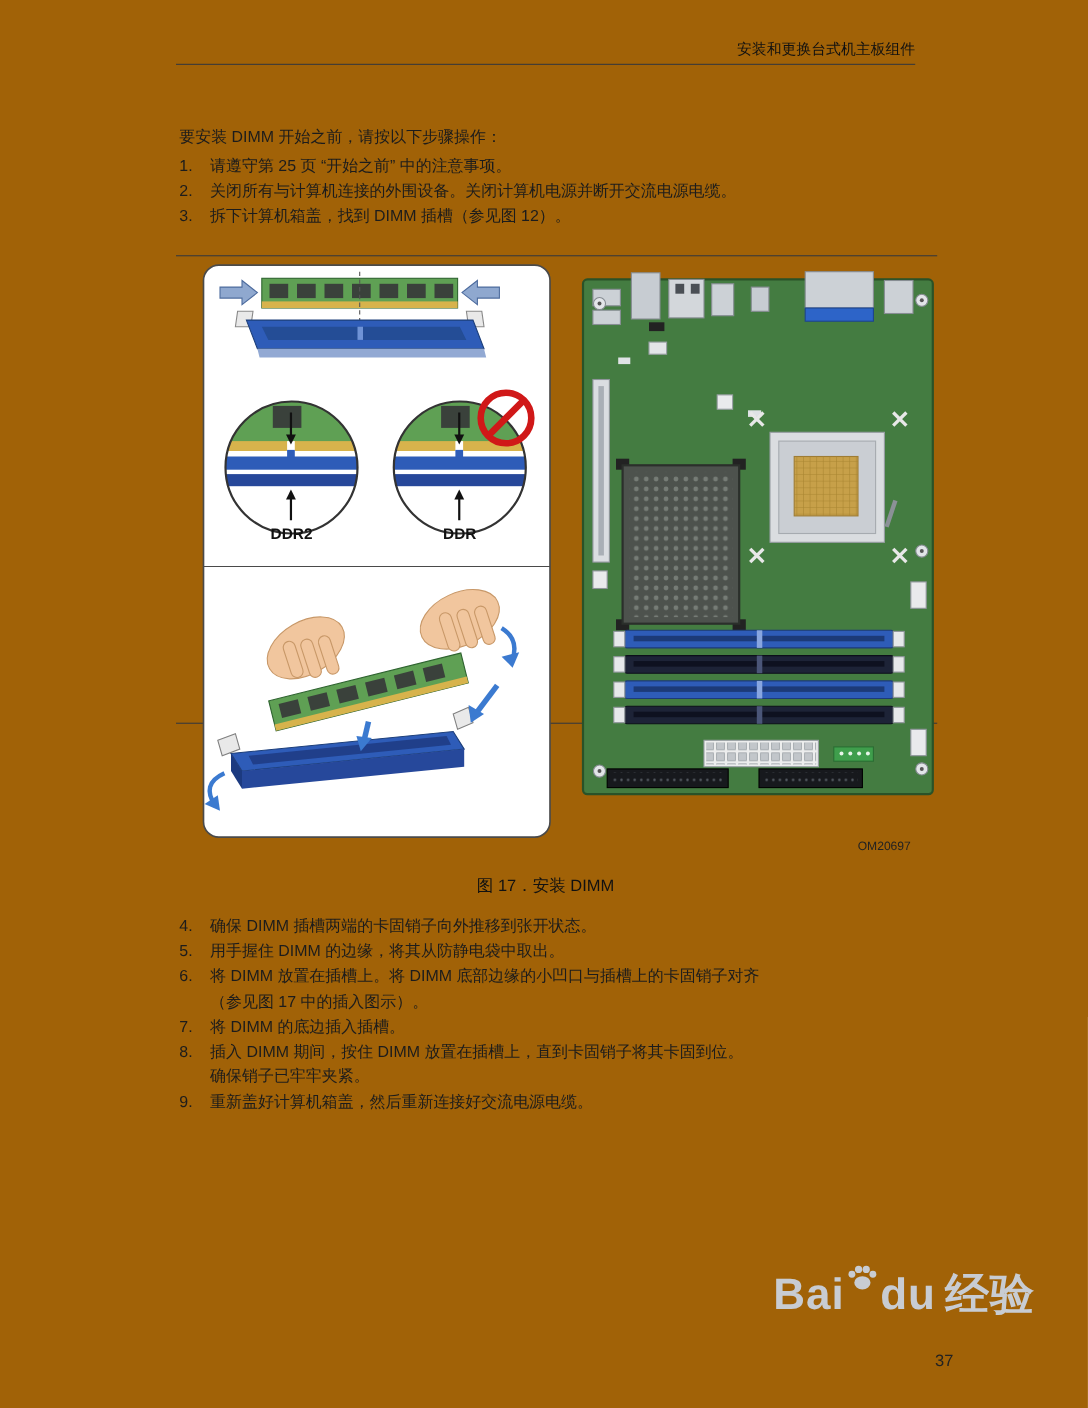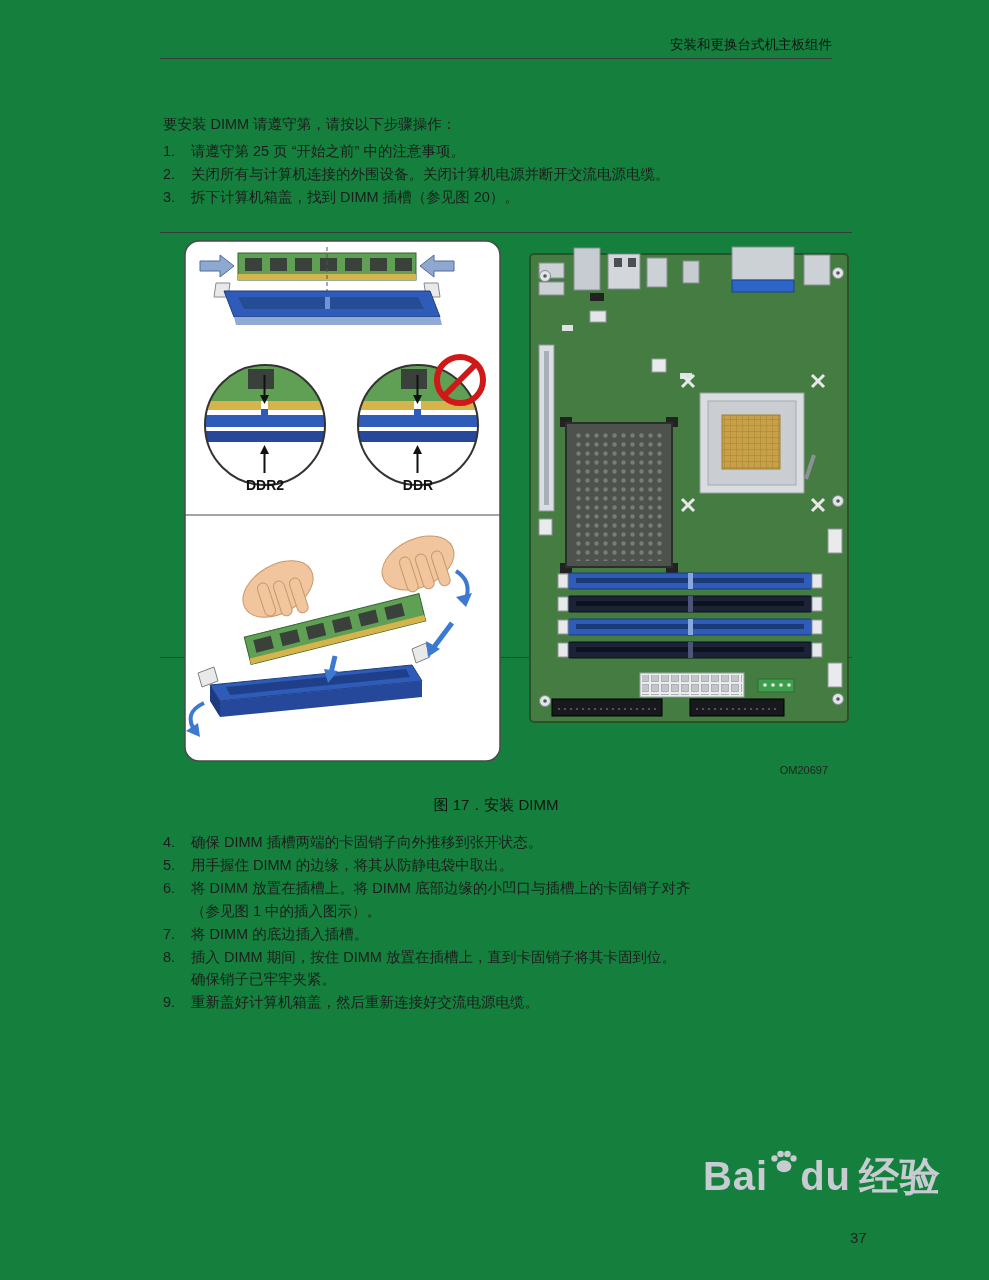--- a/index.html
+++ b/index.html
@@ -12,21 +12,21 @@
   :root{
     --board-green:#447c41;--slot-blue:#2e5cb8;--dimm-green:#5fa054;
     --gold:#d7b34c;--prohibit-red:#d01818;
   }
   .f-board{fill:var(--board-green);}
   .f-slotblue{fill:var(--slot-blue);}
   .f-dimm{fill:var(--dimm-green);}
   .f-gold{fill:var(--gold);}
   .s-red{stroke:var(--prohibit-red);}
 
-  .page{position:absolute;inset:0;overflow:hidden;background:#15803d;}
+  .page{position:absolute;inset:0;overflow:hidden;background:#a16207;}
   .doc-header{position:absolute;top:36px;left:160px;width:672px;text-align:right;font-size:13.5px;color:#111;}
   .header-rule{position:absolute;top:58px;left:160px;width:672px;height:0;border-top:1.5px solid #3a3a3a;}
 
   .intro{position:absolute;top:115px;left:163px;font-size:14.5px;}
 
   .steps{position:absolute;left:163px;width:690px;font-size:14.5px;line-height:1.58;display:flex;flex-direction:column;}
   .steps-top{top:140px;}
   .steps-bottom{top:831px;}
   .step{display:flex;}
   .step-num{width:28px;flex:none;}
@@ -50,34 +50,34 @@
   .page-num{position:absolute;left:850px;top:1229px;font-size:15px;color:#222;}
 </style>
 </head>
 <body>
 
 <div class="page">
 
   <div class="doc-header">安装和更换台式机主板组件</div>
   <div class="header-rule"></div>
 
-  <div class="intro">要安装 DIMM 请遵守第，请按以下步骤操作：</div>
+  <div class="intro">要安装 DIMM 开始之前，请按以下步骤操作：</div>
 
   <div class="steps steps-top">
     <div class="step">
       <span class="step-num">1.</span>
       <span class="step-text">请遵守第 25 页 “开始之前” 中的注意事项。</span>
     </div>
     <div class="step">
       <span class="step-num">2.</span>
       <span class="step-text">关闭所有与计算机连接的外围设备。关闭计算机电源并断开交流电源电缆。</span>
     </div>
     <div class="step">
       <span class="step-num">3.</span>
-      <span class="step-text">拆下计算机箱盖，找到 DIMM 插槽（参见图 20）。</span>
+      <span class="step-text">拆下计算机箱盖，找到 DIMM 插槽（参见图 12）。</span>
     </div>
   </div>
 
   <div class="figure">
     <svg class="fig-svg" width="692" height="558" viewBox="0 0 692 558">
       <defs>
         <clipPath id="c1">
             <circle cx="105" cy="192" r="60"></circle>
           </clipPath>
         <clipPath id="c2">
@@ -342,21 +342,21 @@
       <span class="step-num">4.</span>
       <span class="step-text">确保 DIMM 插槽两端的卡固销子向外推移到张开状态。</span>
     </div>
     <div class="step">
       <span class="step-num">5.</span>
       <span class="step-text">用手握住 DIMM 的边缘，将其从防静电袋中取出。</span>
     </div>
     <div class="step">
       <span class="step-num">6.</span>
       <span class="step-text">将 DIMM 放置在插槽上。将 DIMM 底部边缘的小凹口与插槽上的卡固销子对齐
-（参见图 1 中的插入图示）。</span>
+（参见图 17 中的插入图示）。</span>
     </div>
     <div class="step">
       <span class="step-num">7.</span>
       <span class="step-text">将 DIMM 的底边插入插槽。</span>
     </div>
     <div class="step">
       <span class="step-num">8.</span>
       <span class="step-text">插入 DIMM 期间，按住 DIMM 放置在插槽上，直到卡固销子将其卡固到位。
 确保销子已牢牢夹紧。</span>
     </div>

